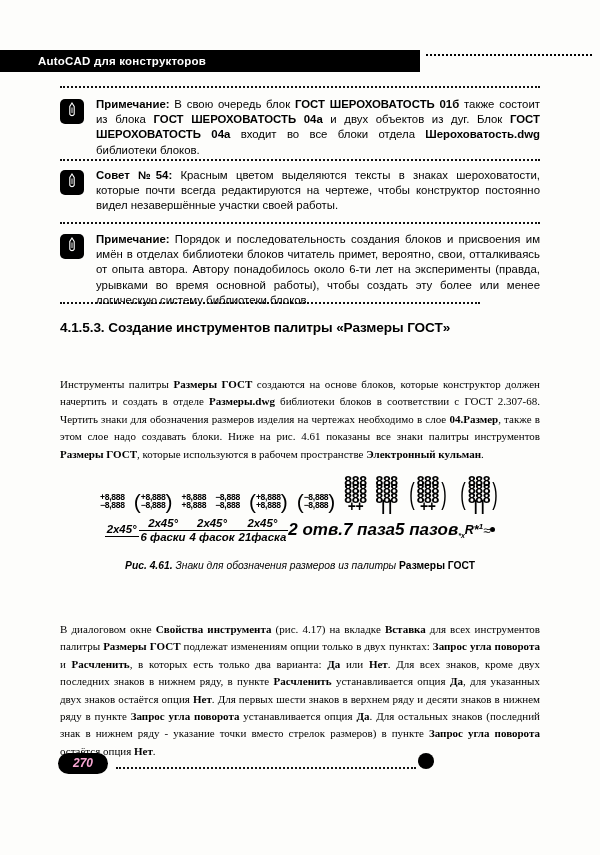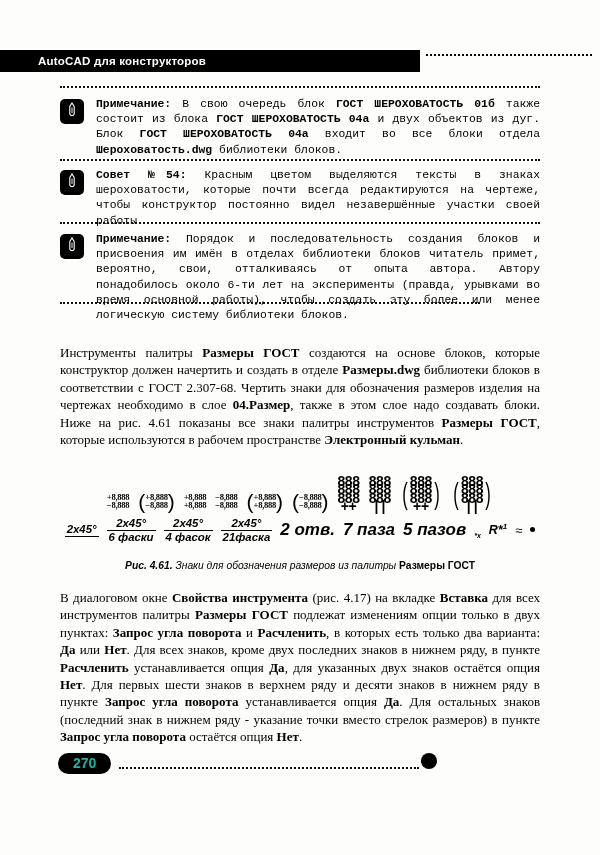--- a/index.html
+++ b/index.html
@@ -81,21 +81,21 @@
     height: 25px;
     background: #000;
     border-radius: 5px;
     flex: 0 0 24px;
     margin-top: 2px;
     margin-right: 12px;
     position: relative;
   }
   .note-icon svg { position: absolute; left: 6px; top: 3px; }
   .note-body {
-    font-family: Liberation Mono, monospace;
+    font-family: Liberation Sans, sans-serif;
     font-size: 11.4px;
     line-height: 15.2px;
     text-align: justify;
     flex: 1;
   }
   .note-body b { font-weight: bold; }
 
   
   .h3 {
     position: absolute;
@@ -106,53 +106,54 @@
     font-size: 13.6px;
     letter-spacing: -0.1px;
   }
 
   
   .para {
     position: absolute;
     left: 60px;
     width: 480px;
     font-family: "Liberation Serif", serif;
-    font-size: 13px;
+    font-size: 11px;
     line-height: 17.4px;
     text-align: justify;
     text-indent: 0;
+    margin-top: 32px;
   }
   .para b { font-weight: bold; }
 
   
   .figure {
     position: absolute;
     left: 60px;
     top: 462px;
     width: 480px;
     height: 92px;
   }
   .sym-row {
     display: flex;
     align-items: flex-end;
     justify-content: center;
   }
   .sym-row.top { height: 48px; gap: 9px; }
-  .sym-row.bottom { height: 40px; gap: 8px; align-items: center; }
+  .sym-row.bottom { height: 40px; align-items: center; }
 
   .tol {
     font-family: "Liberation Sans", sans-serif;
     font-weight: bold;
     font-size: 8.6px;
     line-height: 8.6px;
     display: inline-block;
     text-align: left;
     letter-spacing: -0.3px;
   }
-  .tol .ln { display: block; white-space: nowrap; font-family: Liberation Serif, serif; }
+  .tol .ln { display: block; white-space: nowrap; }
   .paren-wrap {
     display: inline-flex;
     align-items: center;
     font-family: "Liberation Sans", sans-serif;
     font-weight: bold;
     font-size: 17px;
   }
   .paren-wrap .p { font-size: 21px; line-height: 17px; font-weight: 400; }
 
   .stack {
@@ -241,27 +242,28 @@
     position: absolute;
     left: 0; top: 748px;
     width: 600px;
     height: 30px;
     display: flex;
     align-items: center;
   }
   .pagenum {
     margin-left: 58px;
     background: #000;
-    color: #14b8a6;
-    font-family: "Liberation Sans", sans-serif;
-    font-weight: bold;
-    font-size: 14px;
+    color: #f9a8d4;
+    font-family: "Liberation Sans", sans-serif;
+    font-weight: bold;
+    font-size: 12px;
     border-radius: 11px;
     padding: 3px 15px 4px 15px;
     line-height: 14px;
+    font-style: italic;
   }
   .footer-dots {
     flex: 0 0 auto;
     width: 300px;
     height: 0;
     border-top: 2px dotted #111;
     margin-left: 8px;
     position: relative;
     top: 5px;
   }
@@ -317,20 +319,21 @@
       <svg width="12" height="19" viewBox="0 0 12 19">
         <path d="M6 1 L8.2 4.5 L8.2 12.2 A2.4 2.4 0 0 1 3.8 12.2 L3.8 4.5 Z" fill="none" stroke="#ffffff" stroke-width="1.1"></path>
         <line x1="6" y1="5.5" x2="6" y2="11" stroke="#ffffff" stroke-width="0.9"></line>
       </svg>
     </div>
     <div class="note-body"><b>Примечание:</b> Порядок и последовательность создания блоков и присвоения им имён в отделах библиотеки блоков читатель примет, вероятно, свои, отталкиваясь от опыта автора. Автору понадобилось около 6-ти лет на эксперименты (правда, урывками во время основной работы), чтобы создать эту более или менее логическую систему библиотеки блоков.</div>
   </div>
 
   <div class="dotline" style="top:302px; width:420px;"></div>
 
+  <div class="h3" style="top:320px;">4.1.5.3. Создание инструментов палитры «Размеры ГОСТ»</div>
 
   <div class="para" style="top:344px;">Инструменты палитры <b>Размеры ГОСТ</b> создаются на основе блоков, которые конструктор должен начертить и создать в отделе <b>Размеры.dwg</b> библиотеки блоков в соответствии с ГОСТ 2.307-68. Чертить знаки для обозначения размеров изделия на чертежах необходимо в слое <b>04.Размер</b>, также в этом слое надо создавать блоки. Ниже на рис. 4.61 показаны все знаки палитры инструментов <b>Размеры ГОСТ</b>, которые используются в рабочем пространстве <b>Электронный кульман</b>.</div>
 
   <div class="figure">
     <div class="sym-row top">
         <span class="tol">
           <span class="ln">+8,888</span>
           <span class="ln">−8,888</span>
         </span>
         <span class="paren-wrap">

